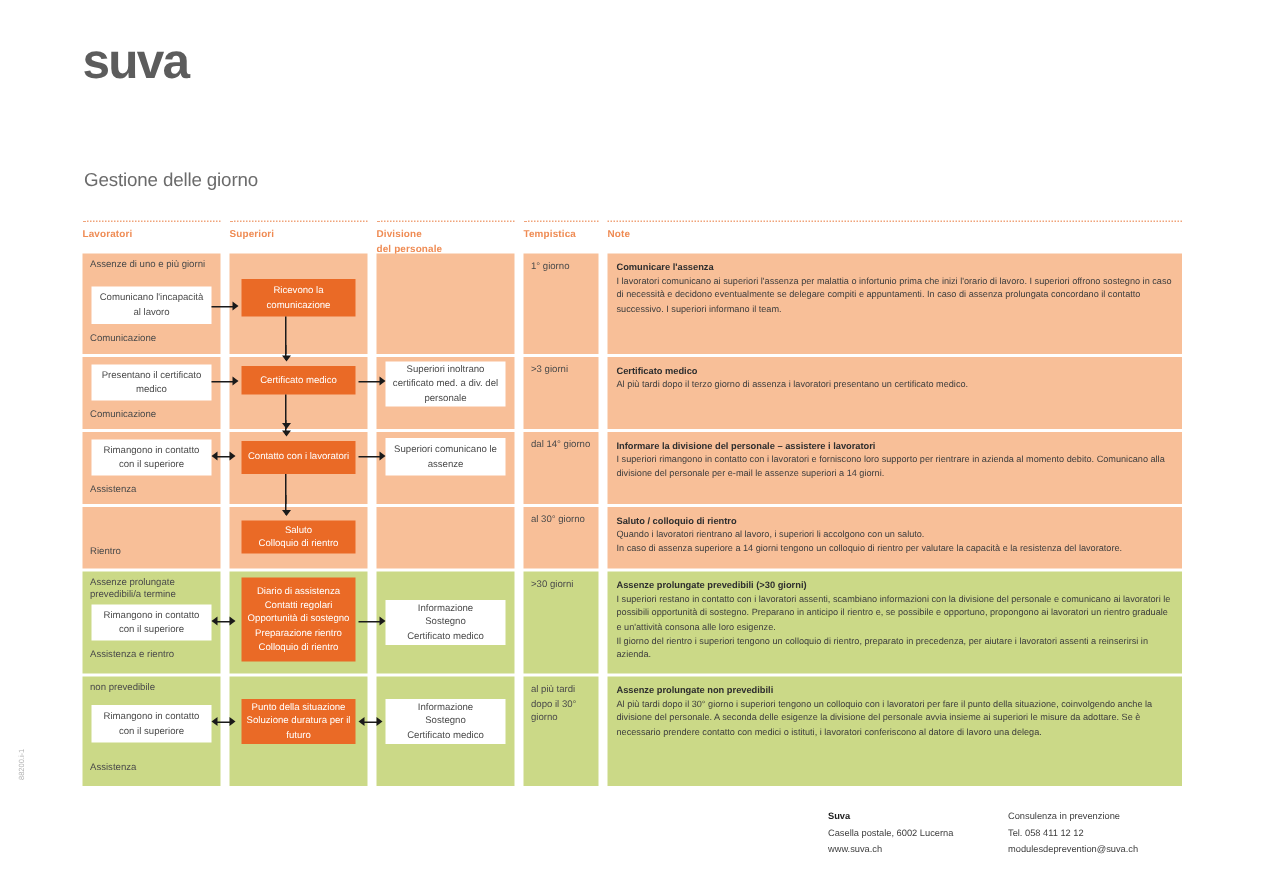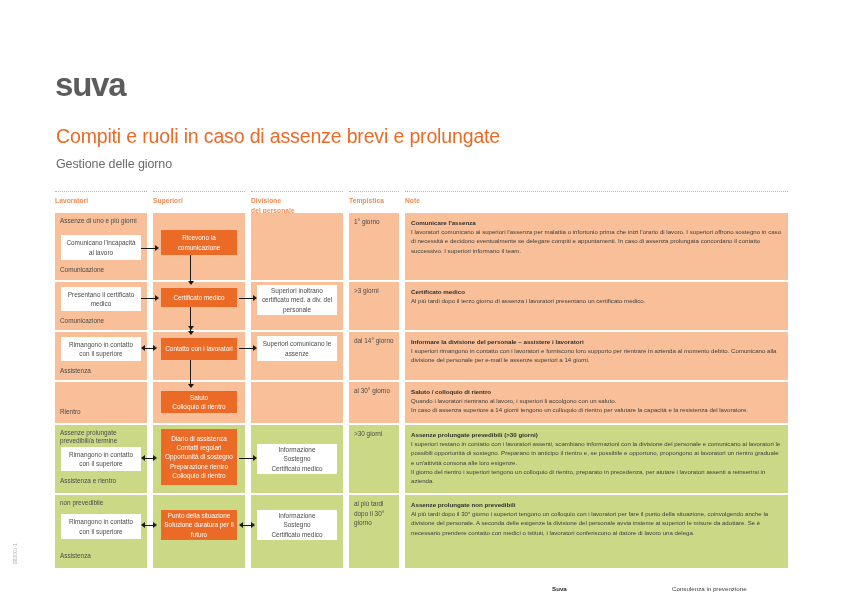--- a/index.html
+++ b/index.html
@@ -4,21 +4,21 @@
 <style>
   html,body{margin:0;padding:0;}
   body{
     width:842px;height:595px;
     background:#ffffff;
     font-family:"Liberation Sans", sans-serif;
     color:#4d4d4d;
     overflow:hidden;
     position:relative;
   }
-  .page{position:absolute;inset:0;margin-top:44px;}
+  .page{position:absolute;inset:0;}
 
   
   .logo{
     position:absolute;left:55px;top:24px;
     font-size:33px;font-weight:bold;letter-spacing:-1.2px;
     color:#5c5c5c;line-height:1;
   }
   .title{
     position:absolute;left:56px;top:82px;
     font-size:19.5px;color:#ea6a26;font-weight:normal;
@@ -98,21 +98,20 @@
     transform:rotate(-90deg);transform-origin:left top;
     white-space:nowrap;
   }
 </style>
 </head>
 <body>
 
 <div class="page">
 
   <div class="logo">suva</div>
-  <div class="title">Compiti e ruoli in caso di assenze brevi e prolungate</div>
   <div class="subtitle">Gestione delle giorno</div>
 
   <div class="grid">
 
     <div class="colhead" style="left:0;width:92px;">Lavoratori</div>
     <div class="colhead" style="left:98px;width:92px;">Superiori</div>
     <div class="colhead" style="left:196px;width:92px;white-space:pre-line;">Divisione
 del personale</div>
     <div class="colhead" style="left:294px;width:50px;">Tempistica</div>
     <div class="colhead" style="left:350px;width:383px;">Note</div>

